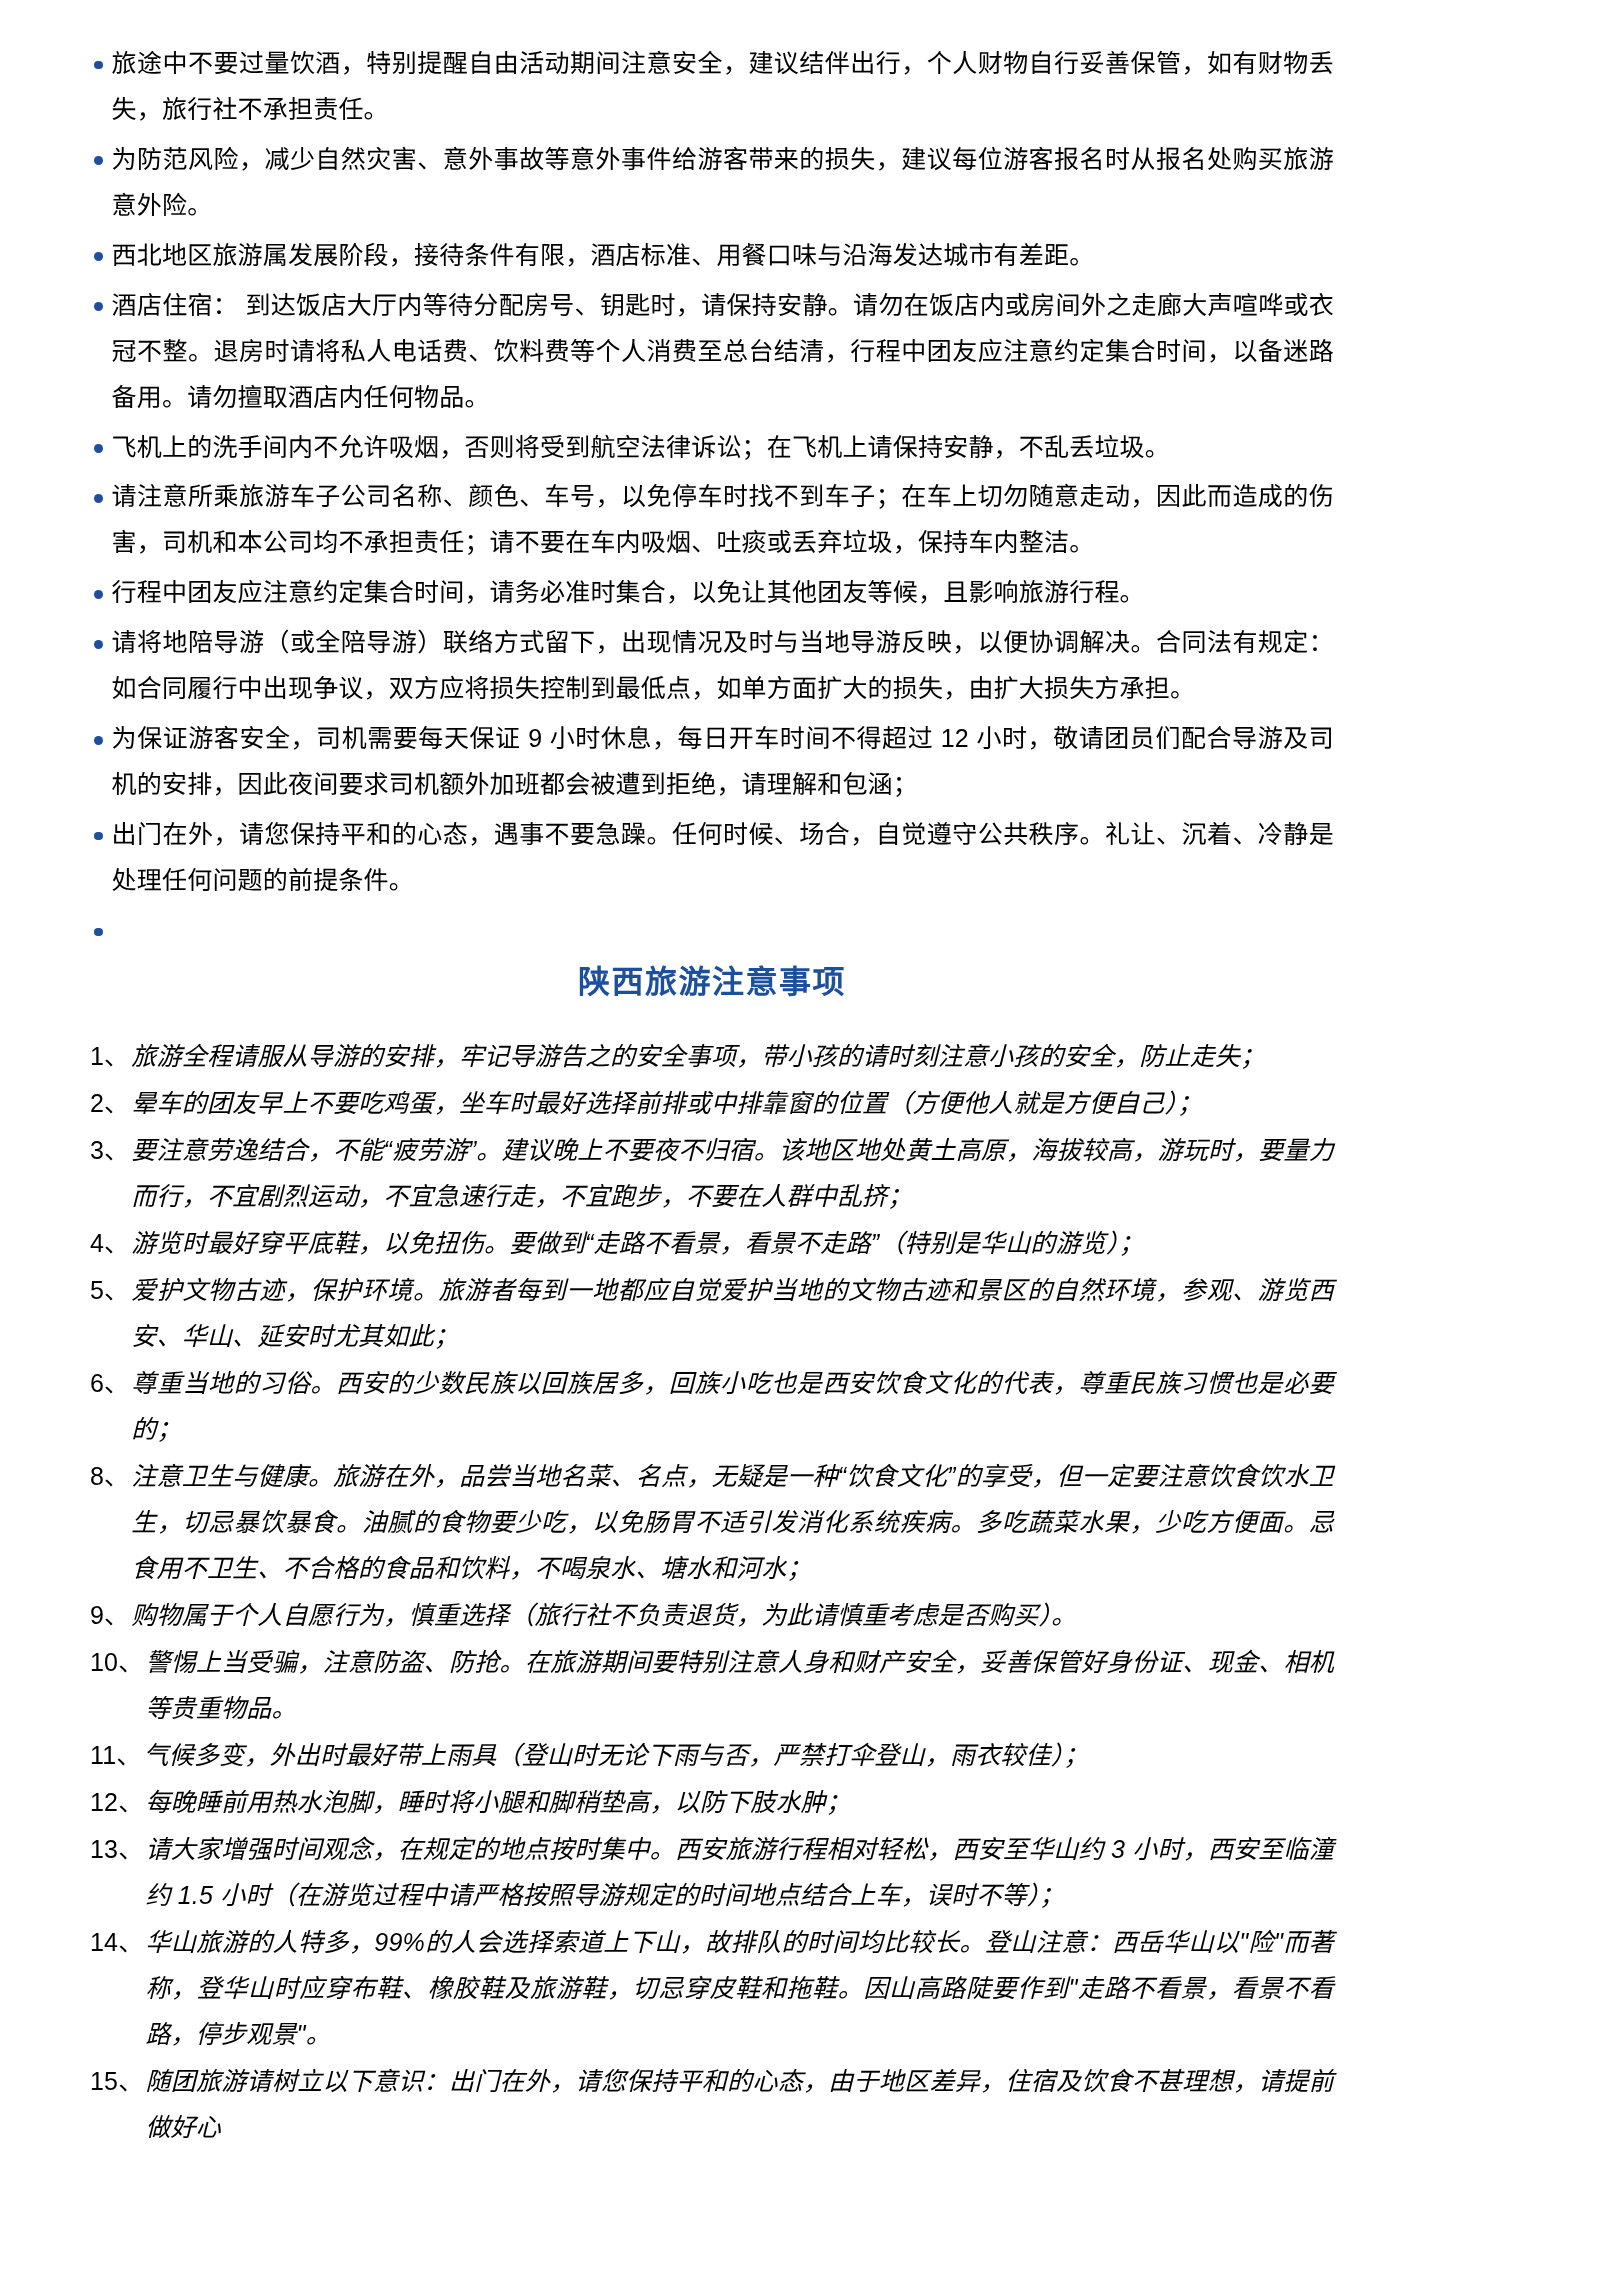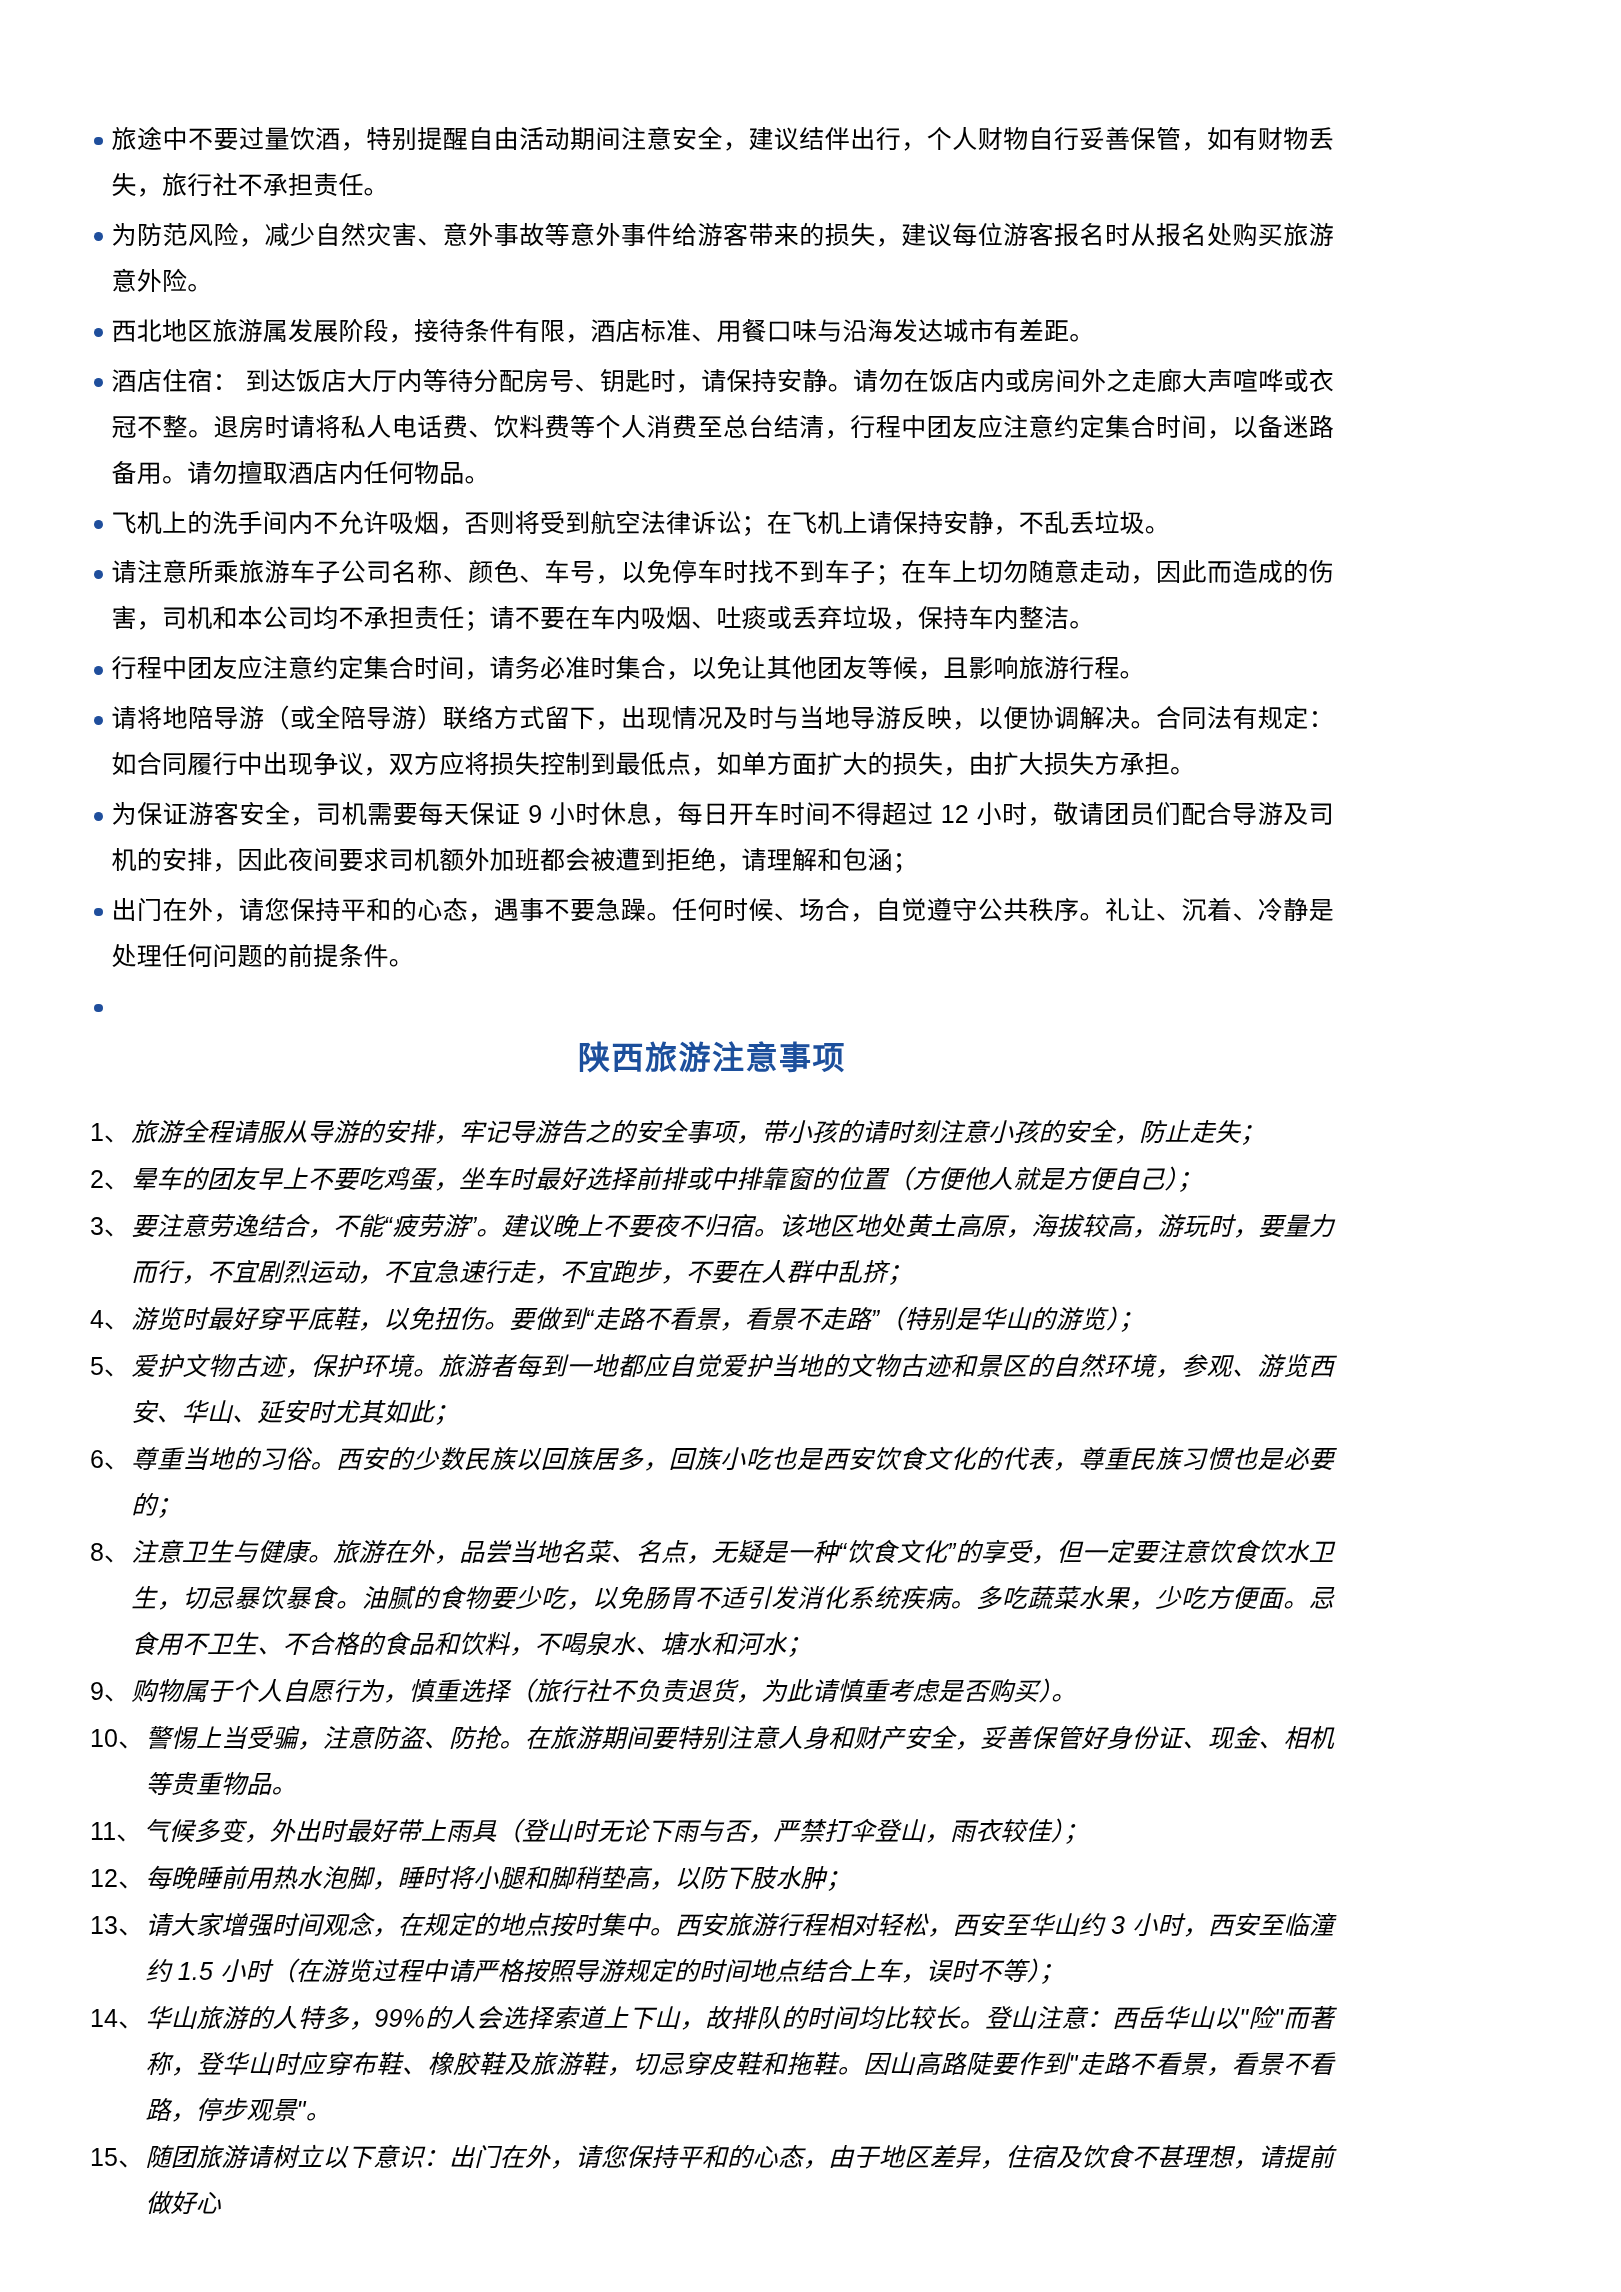--- a/index.html
+++ b/index.html
@@ -13,21 +13,21 @@
     height: 2293px;
     font-family: "Liberation Sans", "DejaVu Sans", sans-serif;
     color: #000000;
     -webkit-font-smoothing: antialiased;
   }
   .page {
     position: relative;
     width: 1424px;
     height: 2293px;
     box-sizing: border-box;
-    padding: 116px 90px 0 90px;
+    padding: 40px 90px 0 90px;
     overflow: hidden;
     border-radius: 12px;
   }
 
   
   .bullet-list {
     list-style: none;
     margin: 0;
     padding: 0;
   }

